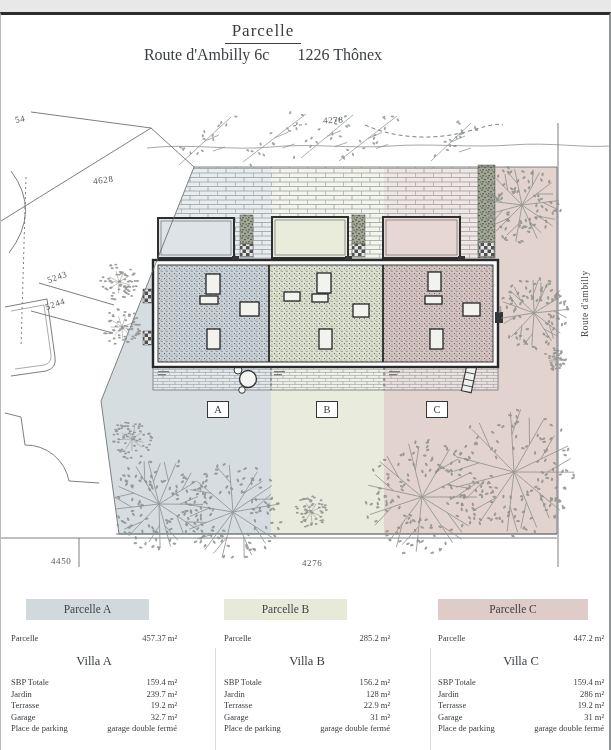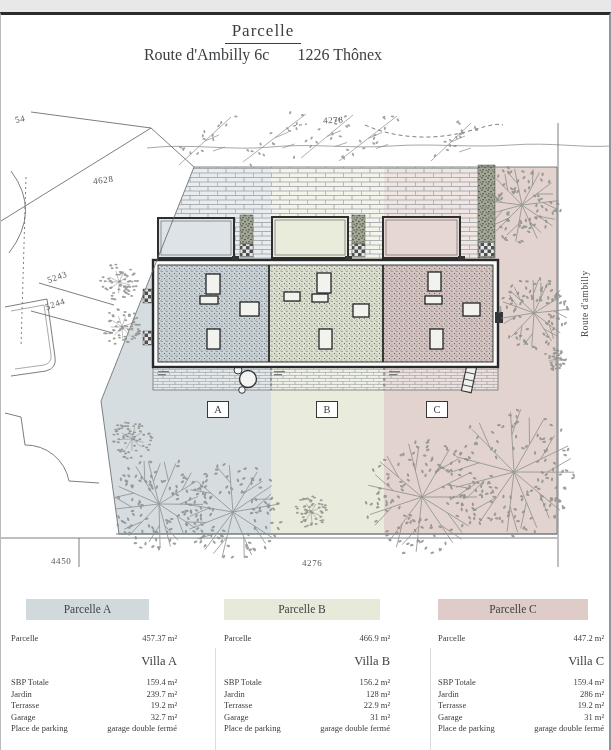--- a/index.html
+++ b/index.html
@@ -20,21 +20,21 @@
   .dim{position:absolute;font-size:9px;color:#55595d;letter-spacing:.6px;z-index:2;white-space:nowrap;}
   .road{position:absolute;left:579px;top:322px;font-size:9.5px;color:#4a4e52;letter-spacing:.4px;
     transform:rotate(-90deg);transform-origin:0 0;white-space:nowrap;z-index:2;}
   .unitbox{position:absolute;width:20px;height:15px;border:1.5px solid #33373b;background:#fff;
     font-size:10.5px;line-height:15px;text-align:center;color:#3a3e42;z-index:2;}
   
   .ptable{position:absolute;top:584px;width:166px;font-size:8.5px;color:#3d4145;z-index:3;}
   .pt-bar{height:21px;line-height:21px;text-align:center;font-size:11.5px;color:#3f4347;}
   .pt-row{display:flex;justify-content:space-between;margin-top:2.6px;line-height:9px;}
   .pt-first{margin-top:14px;}
-  .pt-villa{text-align:right;font-size:12.5px;margin:11px 0 9px;color:#3c4044;}
+  .pt-villa{text-align:center;font-size:12.5px;margin:11px 0 9px;color:#3c4044;}
   .pt-label{text-align:left;}
   .pt-val{text-align:right;}
   .vdiv{position:absolute;top:633px;height:112px;width:1px;background:#d9dcde;z-index:3;}
   svg{position:absolute;left:0;top:0;z-index:1;}
 </style>
 </head>
 <body>
 
 <div class="page">
 
@@ -1398,24 +1398,24 @@
         <span class="pt-label">Garage</span>
         <span class="pt-val">32.7 m²</span>
       </div>
     <div class="pt-row">
         <span class="pt-label">Place de parking</span>
         <span class="pt-val">garage double fermé</span>
       </div>
   </div>
 
   <div class="ptable" style="left:223px">
-    <div class="pt-bar" style="width: 156px; background: rgb(231, 234, 217);">Parcelle B</div>
+    <div class="pt-bar" style="width: 123px; background: rgb(231, 234, 217);">Parcelle B</div>
     <div class="pt-row pt-first">
       <span class="pt-label">Parcelle</span>
-      <span class="pt-val">466.9 m²</span>
+      <span class="pt-val">285.2 m²</span>
     </div>
     <div class="pt-villa">Villa B</div>
     <div class="pt-row">
         <span class="pt-label">SBP Totale</span>
         <span class="pt-val">156.2 m²</span>
       </div>
     <div class="pt-row">
         <span class="pt-label">Jardin</span>
         <span class="pt-val">128 m²</span>
       </div>

